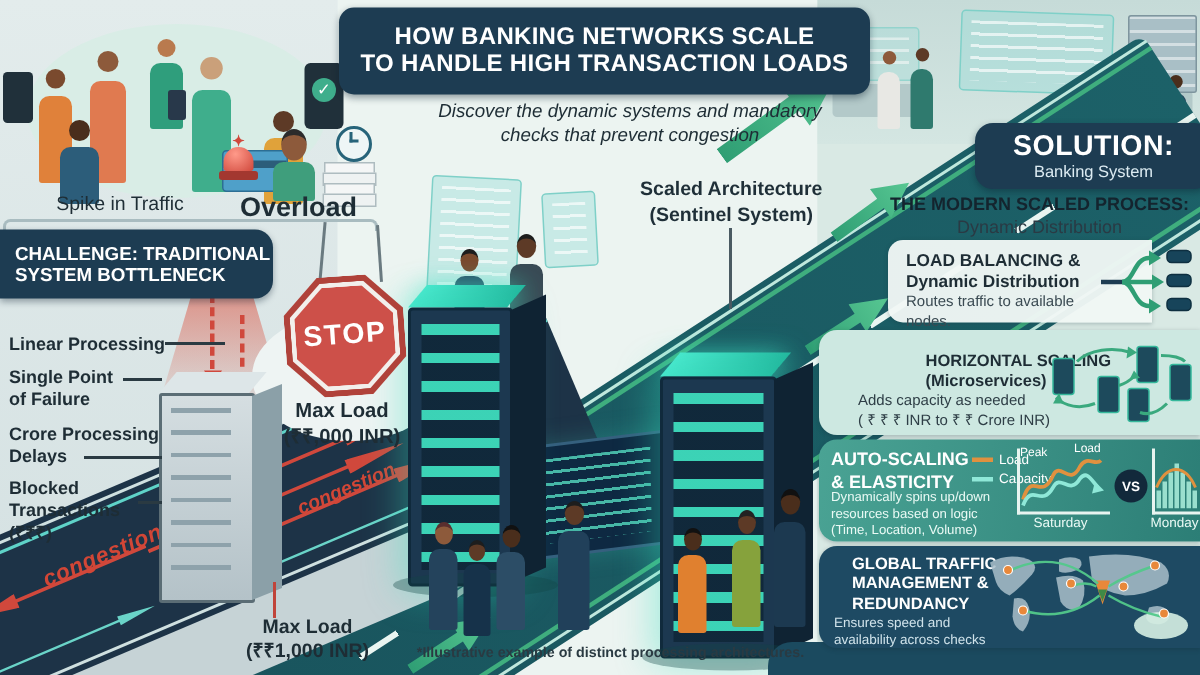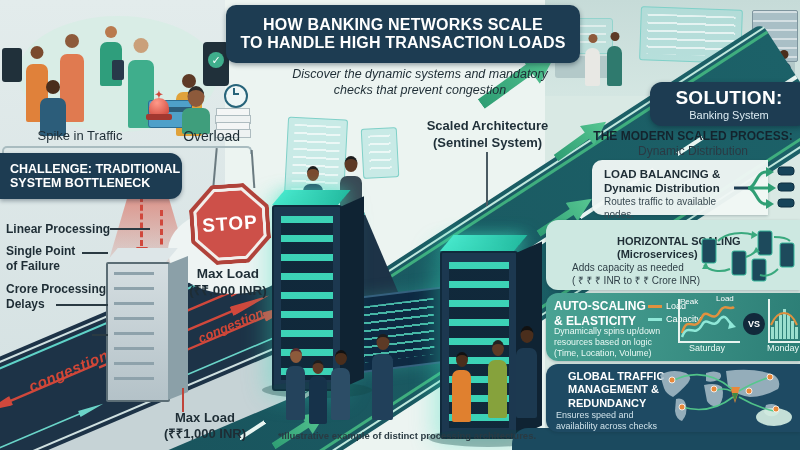--- a/index.html
+++ b/index.html
@@ -173,21 +173,21 @@
       <div class="abs" style="left:19px;top:4px;width:2px;height:7px;background:#27647a;"></div>
       <div class="abs" style="left:19px;top:9px;width:6px;height:2px;background:#27647a;"></div>
       <div class="abs" style="left:2px;top:24px;width:32px;height:7px;background:#f4f6f6;border:1px solid #aebcc0;"></div>
       <div class="abs" style="left:1px;top:31px;width:34px;height:7px;background:#eef2f2;border:1px solid #aebcc0;"></div>
       <div class="abs" style="left:2px;top:38px;width:32px;height:7px;background:#f4f6f6;border:1px solid #aebcc0;"></div>
       <div class="abs" style="left:1px;top:45px;width:34px;height:7px;background:#eef2f2;border:1px solid #aebcc0;"></div>
     </div>
   </div>
 
   <div class="abs dark-txt" style="left:20px;top:128px;width:120px;text-align:center;font-size:13px;font-weight:500;z-index:3;">Spike in Traffic</div>
-  <div class="abs dark-txt" style="left:160px;top:128px;width:80px;text-align:right;font-size:14px;font-weight:400;z-index:3;">Overload</div>
+  <div class="abs dark-txt" style="left:160px;top:128px;width:80px;text-align:left;font-size:18px;font-weight:700;z-index:3;">Overload</div>
   <div class="abs" style="left:2px;top:146px;width:246px;height:6px;border-top:2px solid #a9bcc0;border-left:2px solid #a9bcc0;border-right:2px solid #a9bcc0;border-radius:5px 5px 0 0;z-index:2;"></div>
 
   <div class="abs navy-box" style="left:0;top:153px;width:182px;height:46px;border-radius:0 12px 12px 0;z-index:6;display:flex;flex-direction:column;justify-content:center;padding-left:10px;box-sizing:border-box;box-shadow:0 2px 4px rgba(10,30,45,.35);">
     <div style="font-weight:700;font-size:12.5px;">CHALLENGE: TRADITIONAL</div>
     <div style="font-weight:700;font-size:12.5px;">SYSTEM BOTTLENECK</div>
   </div>
 
   <div class="abs" style="left:106px;top:190px;width:84px;height:80px;z-index:2;
               clip-path:polygon(28% 0,72% 0,100% 100%,0 100%);
               background:linear-gradient(180deg,rgba(220,70,50,.55),rgba(220,70,50,.06));"></div>
@@ -209,20 +209,25 @@
   <div class="abs dark-txt" style="left:6px;top:244px;font-size:12px;font-weight:700;line-height:1.25;z-index:5;">
     <div>Single Point</div>
     <div>of Failure</div>
   </div>
   <div class="leader" style="left:82px;top:252px;width:26px;z-index:5;"></div>
   <div class="abs dark-txt" style="left:6px;top:282px;font-size:12px;font-weight:700;line-height:1.25;z-index:5;">
     <div>Crore Processing</div>
     <div>Delays</div>
   </div>
   <div class="leader" style="left:56px;top:304px;width:52px;z-index:5;"></div>
+  <div class="abs dark-txt" style="left:6px;top:318px;font-size:12px;font-weight:700;line-height:1.25;z-index:5;">
+    <div>Blocked</div>
+    <div>Transactions</div>
+    <div>(₹₹₹)</div>
+  </div>
   <div class="leader" style="left:92px;top:334px;width:16px;z-index:5;"></div>
 
   <div class="abs" style="left:168px;top:208px;width:130px;height:86px;background:#eef4f3;border-radius:50%;z-index:2;"></div>
   <div class="abs" style="left:214px;top:148px;width:2px;height:40px;background:#6a7a80;transform:rotate(5deg);z-index:4;"></div>
   <div class="abs" style="left:252px;top:150px;width:2px;height:38px;background:#6a7a80;transform:rotate(-4deg);z-index:4;"></div>
   <div class="abs" style="left:190px;top:184px;width:80px;height:80px;z-index:4;transform:rotate(-4deg);">
     <div class="abs" style="left:0;top:0;width:80px;height:80px;background:#b0423a;clip-path:polygon(30% 0,70% 0,100% 30%,100% 70%,70% 100%,30% 100%,0 70%,0 30%);"></div>
     <div class="abs" style="left:4px;top:4px;width:72px;height:72px;background:#f2efec;clip-path:polygon(30% 0,70% 0,100% 30%,100% 70%,70% 100%,30% 100%,0 70%,0 30%);"></div>
     <div class="abs" style="left:7px;top:7px;width:66px;height:66px;background:#cd5049;clip-path:polygon(30% 0,70% 0,100% 30%,100% 70%,70% 100%,30% 100%,0 70%,0 30%);"></div>
     <div class="abs" style="left:0;top:29px;width:80px;text-align:center;color:#fff;font-weight:700;font-size:19px;letter-spacing:1px;">STOP</div>

